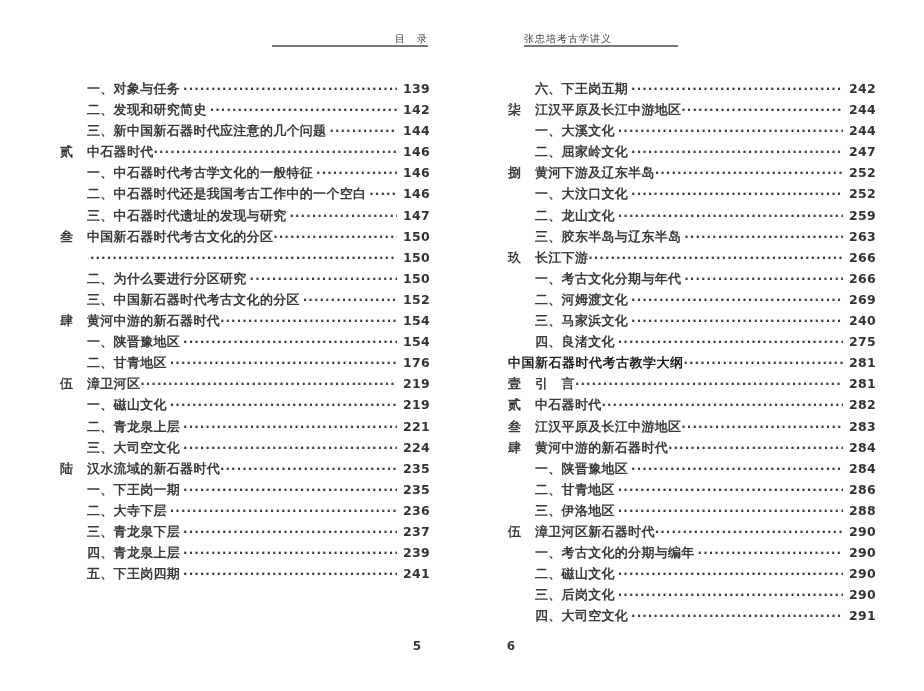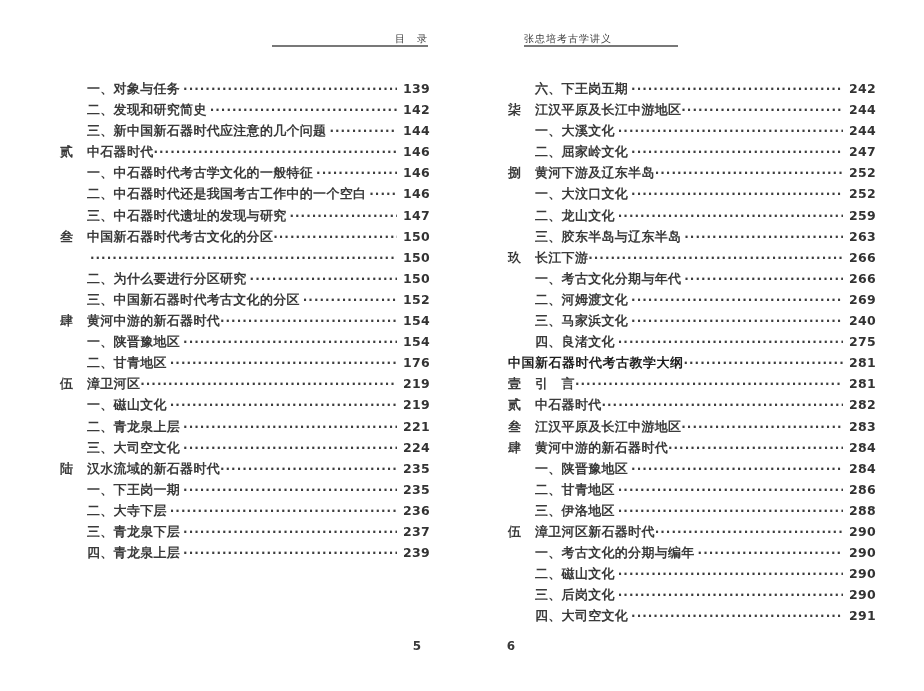--- a/index.html
+++ b/index.html
@@ -219,20 +219,26 @@
     <span class="title">三、青龙泉下层</span>
     <span class="leader"></span>
     <span class="pnum">237</span>
   </div>
       <div class="toc-row lvl2">
 
     <span class="title">四、青龙泉上层</span>
     <span class="leader"></span>
     <span class="pnum">239</span>
   </div>
+      <div class="toc-row lvl2">
+
+    <span class="title">五、下王岗四期</span>
+    <span class="leader"></span>
+    <span class="pnum">241</span>
+  </div>
     </div>
 
   <div class="toc-col col-right">
       <div class="toc-row lvl2">
 
     <span class="title">六、下王岗五期</span>
     <span class="leader"></span>
     <span class="pnum">242</span>
   </div>
       <div class="toc-row lvl1">

